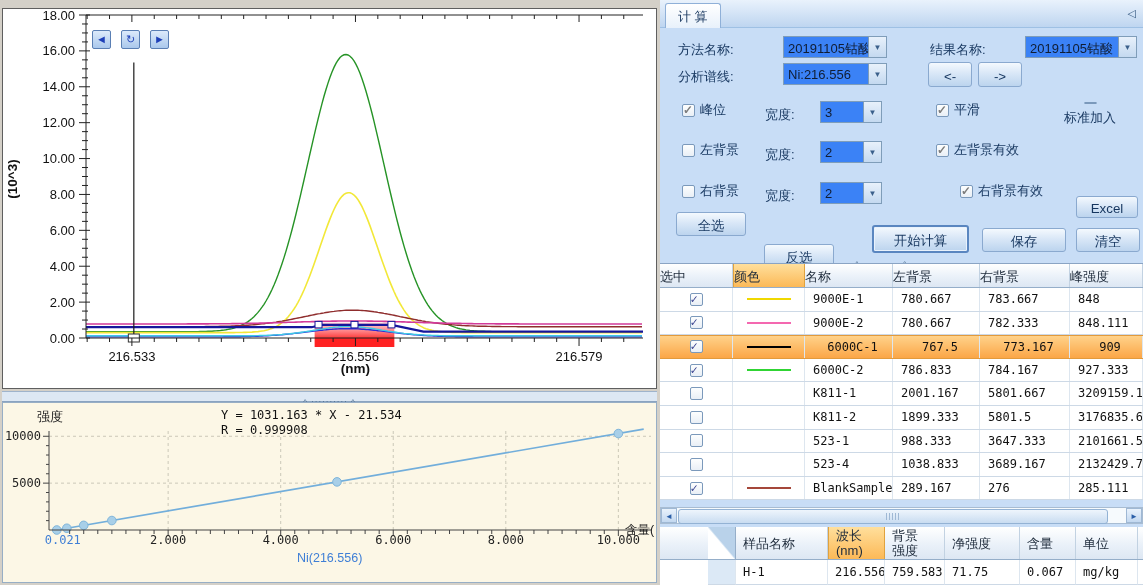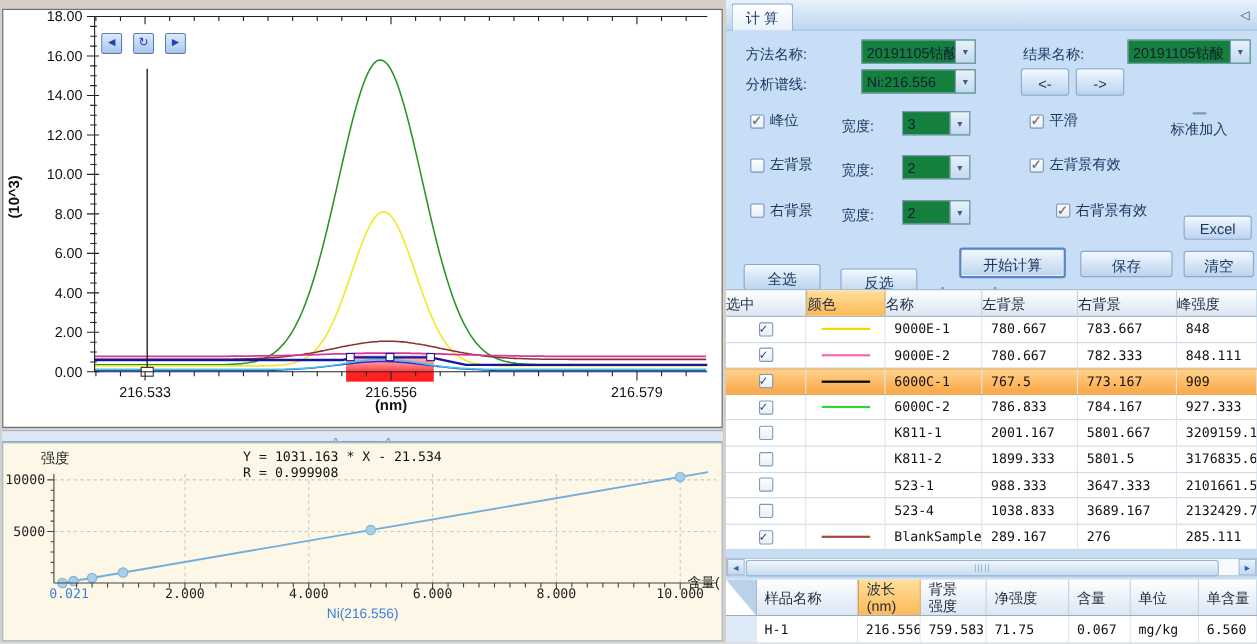--- a/index.html
+++ b/index.html
@@ -15,21 +15,21 @@
     border-top:1px solid #9fb4cc;border-bottom:1px solid #8aa3c0;box-sizing:border-box;text-align:center;}
   .gripTxt{font-size:8px;line-height:8px;color:#4a6a8c;letter-spacing:1px;display:inline-block;}
   #calib-panel{position:absolute;left:2px;top:402px;width:655px;height:181px;background:#fcf7e6;border:1px solid #97aec5;box-sizing:border-box;}
   
   #right-panel{position:absolute;left:660px;top:0;width:483px;height:585px;background:#c8ddf6;}
   #tabbar{position:absolute;left:0;top:0;width:483px;height:28px;background:linear-gradient(#e9f2fc,#bed5f0);border-bottom:1px solid #9ec0e4;box-sizing:border-box;}
   .tab{position:absolute;left:5px;top:3px;height:25px;padding:4px 12px 0 12px;background:linear-gradient(#ffffff,#e8f1fb);
     border:1px solid #8fb0d8;border-bottom:none;border-radius:3px 3px 0 0;color:#17365e;box-sizing:border-box;}
   #collapse-arrow{position:absolute;right:7px;top:7px;font-size:11px;color:#33567e;}
   .lbl{position:absolute;white-space:nowrap;color:#16365f;}
-  .dd{position:absolute;height:22px;background:#15803d;border:1px solid #7f9db9;display:flex;box-sizing:border-box;}
+  .dd{position:absolute;height:22px;background:#3b82f6;border:1px solid #7f9db9;display:flex;box-sizing:border-box;}
   .dd-val{flex:1;padding:3px 3px 0 4px;color:#101d33;white-space:nowrap;overflow:hidden;}
   .dd-btn{width:17px;border-left:1px solid #7f9db9;background:linear-gradient(#e8f1fb,#c4d9f0);
     color:#3a5f8a;font-size:8px;display:flex;align-items:center;justify-content:center;}
   .btn{position:absolute;border:1px solid #8aa9cf;border-radius:3px;color:#16365f;text-align:center;
     background:linear-gradient(#f4f9fe,#d9e7f7 45%,#bcd4ee);box-sizing:border-box;padding-top:4px;}
   .btn.default{border:2px solid #5a86c0;box-shadow:inset 0 0 0 1px #e9f2fc;}
   .cbrow{position:absolute;display:flex;align-items:center;gap:5px;height:16px;}
   .cb{display:inline-block;width:13px;height:13px;background:linear-gradient(#fdfefe,#e9eff6);
     border:1px solid #7b99bb;border-radius:2px;position:relative;box-sizing:border-box;}
   .cb.on::after{content:"\2713";position:absolute;left:0px;top:-2px;font-size:12px;font-weight:bold;color:#39418f;}
@@ -39,33 +39,33 @@
   .t1h,.t1row{display:grid;grid-template-columns:73px 72px 88px 87px 90px 73px;}
   .t1h{height:24px;background:linear-gradient(#ffffff,#eaf1f9 55%,#dde7f3);border-bottom:1px solid #95aec9;box-sizing:border-box;}
   .t1h .c{padding:4px 0 0 0;color:#1d2a3a;border-right:1px solid #c2d2e2;box-sizing:border-box;}
   .t1h .c.orange,.t2h .c.orange{background:linear-gradient(#ffdf9c,#fcb957);border-left:1px solid #e0a23e;border-right:1px solid #e0a23e;}
   .t1row{height:23.6px;border-bottom:1px solid #cdd9e6;box-sizing:border-box;}
   .t1row .c{border-right:1px solid #dde6ef;box-sizing:border-box;padding:4px 0 0 8px;
     font-family:"DejaVu Sans Mono",monospace;font-size:12px;color:#111;overflow:hidden;white-space:nowrap;}
   .t1row .c.c0{display:flex;align-items:center;justify-content:center;padding:0;}
   .t1row .c.c1{display:flex;align-items:center;justify-content:center;padding:0;}
   .swatch{display:inline-block;width:44px;height:2px;}
-  .t1row.hl{background:linear-gradient(#ffd28a,#fba647);border-top:1px solid #e29a3c;border-bottom:1px solid #e29a3c;}
+  .t1row.hl{background:linear-gradient(#ffd28a,#fba647);border-top:1px solid #e29a3c;border-bottom:1px solid #e29a3c;text-align:center;}
   
   #hscroll{position:absolute;left:0;top:507px;width:483px;height:17px;background:#f6fafd;border:1px solid #a8bcd2;box-sizing:border-box;}
   .sb-btn{position:absolute;top:0;width:16px;height:15px;background:linear-gradient(#e9f2fc,#c3d8f0);
     color:#2b5fa8;font-size:8px;text-align:center;line-height:15px;border:1px solid #9fb8d4;box-sizing:border-box;}
   .sb-btn.left{left:0;} .sb-btn.right{right:0;}
   .sb-thumb{position:absolute;left:17px;top:1px;width:428px;height:13px;border:1px solid #93b2d4;border-radius:3px;
     background:linear-gradient(#eef5fc,#c9dcf1);}
   .sb-grip{position:absolute;left:50%;top:3px;width:14px;height:7px;margin-left:-7px;
     background:repeating-linear-gradient(90deg,#9fb8d4 0 1px,transparent 1px 3px);}
   
   #t2{position:absolute;left:0;top:527px;width:483px;height:58px;background:#fff;}
-  .t2h,.t2r{display:grid;grid-template-columns:28px 92px 57px 60px 75px 56px 62px 53px;}
+  .t2h,.t2r{display:grid;grid-template-columns:28px 92px 57px 60px 75px 56px 62px 53px;padding-left:48px;}
   .t2h{height:33px;background:linear-gradient(#ffffff,#eaf1f9 55%,#dde7f3);border-bottom:1px solid #95aec9;box-sizing:border-box;}
   .t2h .c{padding:2px 0 0 7px;color:#1d2a3a;border-right:1px solid #c2d2e2;box-sizing:border-box;
     white-space:pre-line;line-height:1.15;display:flex;align-items:center;}
   .t2h .c.corner{background:linear-gradient(to top right,#ffffff 48%,#b9d2ea 52%);padding:0;border-right:1px solid #95aec9;}
   .t2r{height:25px;}
   .t2r .c{border-right:1px solid #dde6ef;border-bottom:1px solid #cdd9e6;box-sizing:border-box;padding:5px 0 0 7px;
     font-family:"DejaVu Sans Mono",monospace;font-size:12px;color:#111;white-space:nowrap;overflow:hidden;}
   .t2r .c.corner2{background:#dce9f6;padding:0;}
   .grip{position:absolute;}
 </style>
@@ -364,21 +364,21 @@
     <div class="dd" style="left:160px;top:182px;width:62px;">
       <span class="dd-val">2</span>
       <span class="dd-btn">▼</span>
     </div>
     <div class="cbrow" style="left:276px;top:183px;padding-left:24px;">
       <span class="cb on dim"></span>
       <span>右背景有效</span>
     </div>
     <button class="btn" style="left:416px;top:196px;width:62px;height:22px;">Excel</button>
 
-    <button class="btn" style="left:16px;top:240px;width:70px;height:24px;">全选</button>
+    <button class="btn" style="left:16px;top:212px;width:70px;height:24px;">全选</button>
     <button class="btn" style="left:104px;top:228px;width:70px;height:24px;margin-top:16px;">反选</button>
     <button class="btn default" style="left:212px;top:225px;width:97px;height:28px;">开始计算</button>
     <button class="btn" style="left:322px;top:228px;width:84px;height:24px;">保存</button>
     <button class="btn" style="left:416px;top:228px;width:64px;height:24px;">清空</button>
 
     <div class="grip" style="left:195px;top:254px;">
       <span class="gripTxt">^ ·········· ^</span>
     </div>
 
     <div id="t1">

